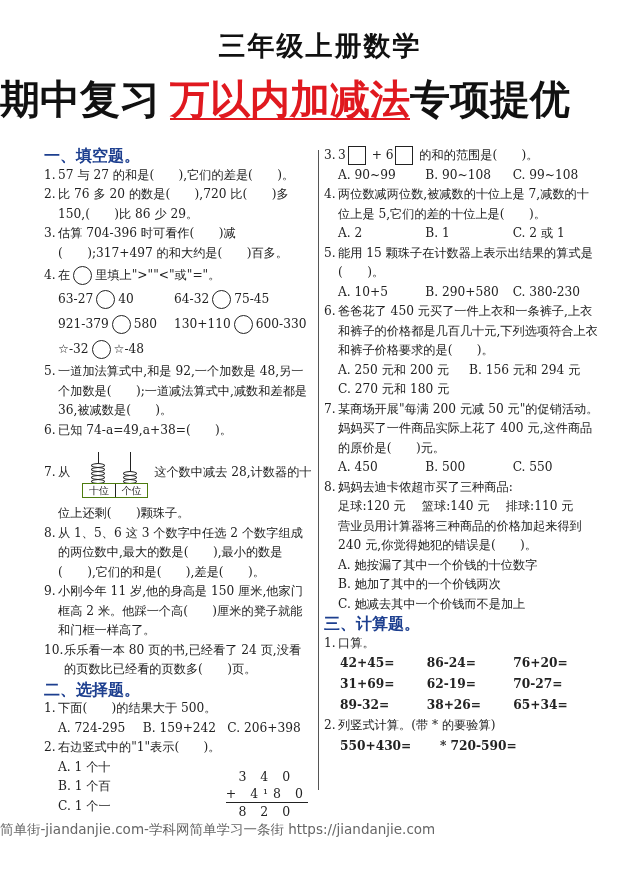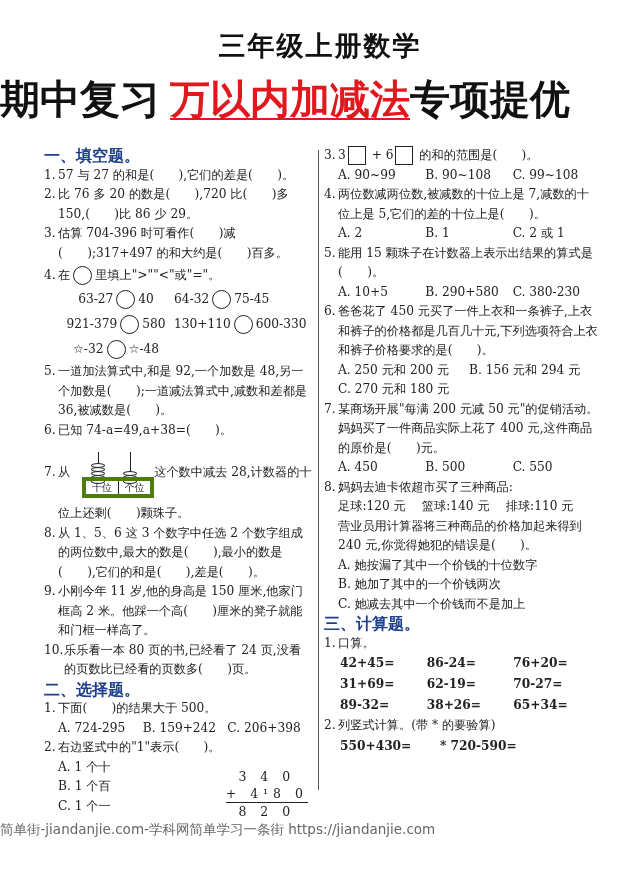--- a/index.html
+++ b/index.html
@@ -25,26 +25,26 @@
   .sec { color: #1d3f8f; font-weight: bold; font-family: "DejaVu Sans", "Liberation Sans", sans-serif; font-size: 16px; }
   .q { position: relative; padding-left: 14px; }
   .q .num { position: absolute; left: 0; top: 0; }
   .q.wide { padding-left: 20px; }
   .opts { display: flex; padding-left: 14px; }
   .opts span { flex: 1; }
   .opt { padding-left: 14px; }
   .circle { display: inline-block; width: 17px; height: 17px; border: 1.3px solid #222; border-radius: 50%; vertical-align: middle; margin: 0 3px; }
   .sqbox { display: inline-block; width: 16px; height: 17px; border: 1.3px solid #222; vertical-align: middle; margin: 0 2px; }
   .cmp { display: flex; padding-left: 14px; line-height: 25px; }
-  .cmp .c1 { width: 116px; text-align: center; }
+  .cmp .c1 { width: 116px; }
   .abacus-row { display: flex; align-items: flex-end; padding-left: 14px; height: 48px; position: relative; }
   .abacus { position: relative; width: 66px; height: 46px; margin: 0 6px 0 12px; }
   .rod { position: absolute; width: 1px; background: #222; top: 0; height: 32px; }
   .bead { position: absolute; width: 12px; height: 3px; border: 1px solid #222; border-radius: 50%; background: #fff; }
-  .abox { position: absolute; left: 0; bottom: 0; width: 64px; height: 13px; border: 4px solid #4d7c0f; display: flex; font-size: 10px; line-height: 13px; margin-top: 36px; }
+  .abox { position: absolute; left: 0; bottom: 0; width: 64px; height: 13px; border: 1px solid #4d7c0f; display: flex; font-size: 10px; line-height: 13px; margin-top: 36px; }
   .abox span { flex: 1; text-align: center; }
   .abox span:first-child { border-right: 1px solid #222; }
   .vert { position: absolute; right: 4px; font-family: "DejaVu Serif", serif; font-size: 12.5px; letter-spacing: 5px; text-align: center; line-height: 17px; margin-top: 8px; }
   .vert .line { border-top: 1px solid #222; }
   .calc { display: flex; padding-left: 16px; line-height: 21px; font-weight: bold; }
   .calc span { flex: 1; }
   .footer {
     position: absolute; left: 0; width: 640px; top: 821px; text-align: left;
     font-family: "DejaVu Sans", "Liberation Sans", sans-serif; font-size: 13.5px; color: #666;
   }

